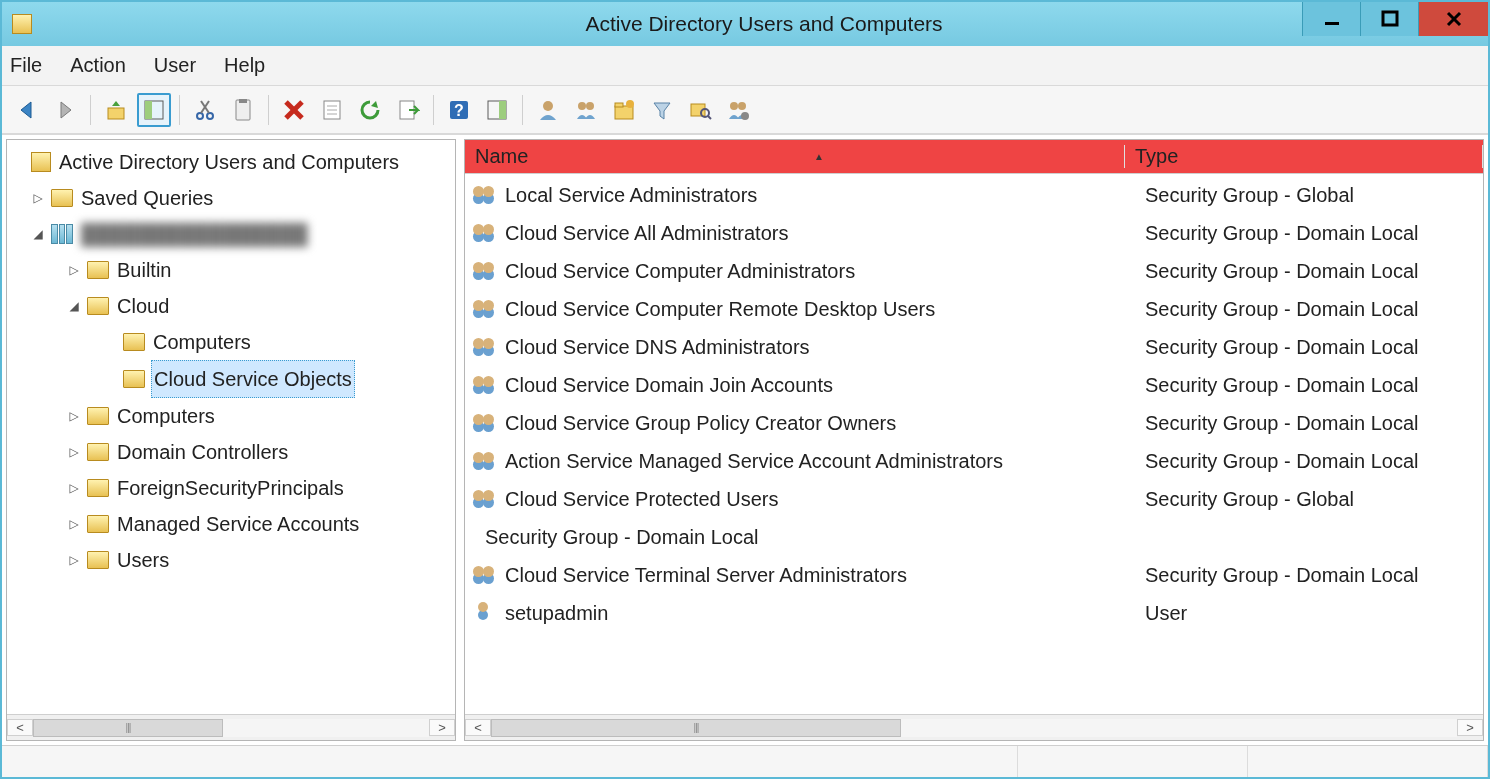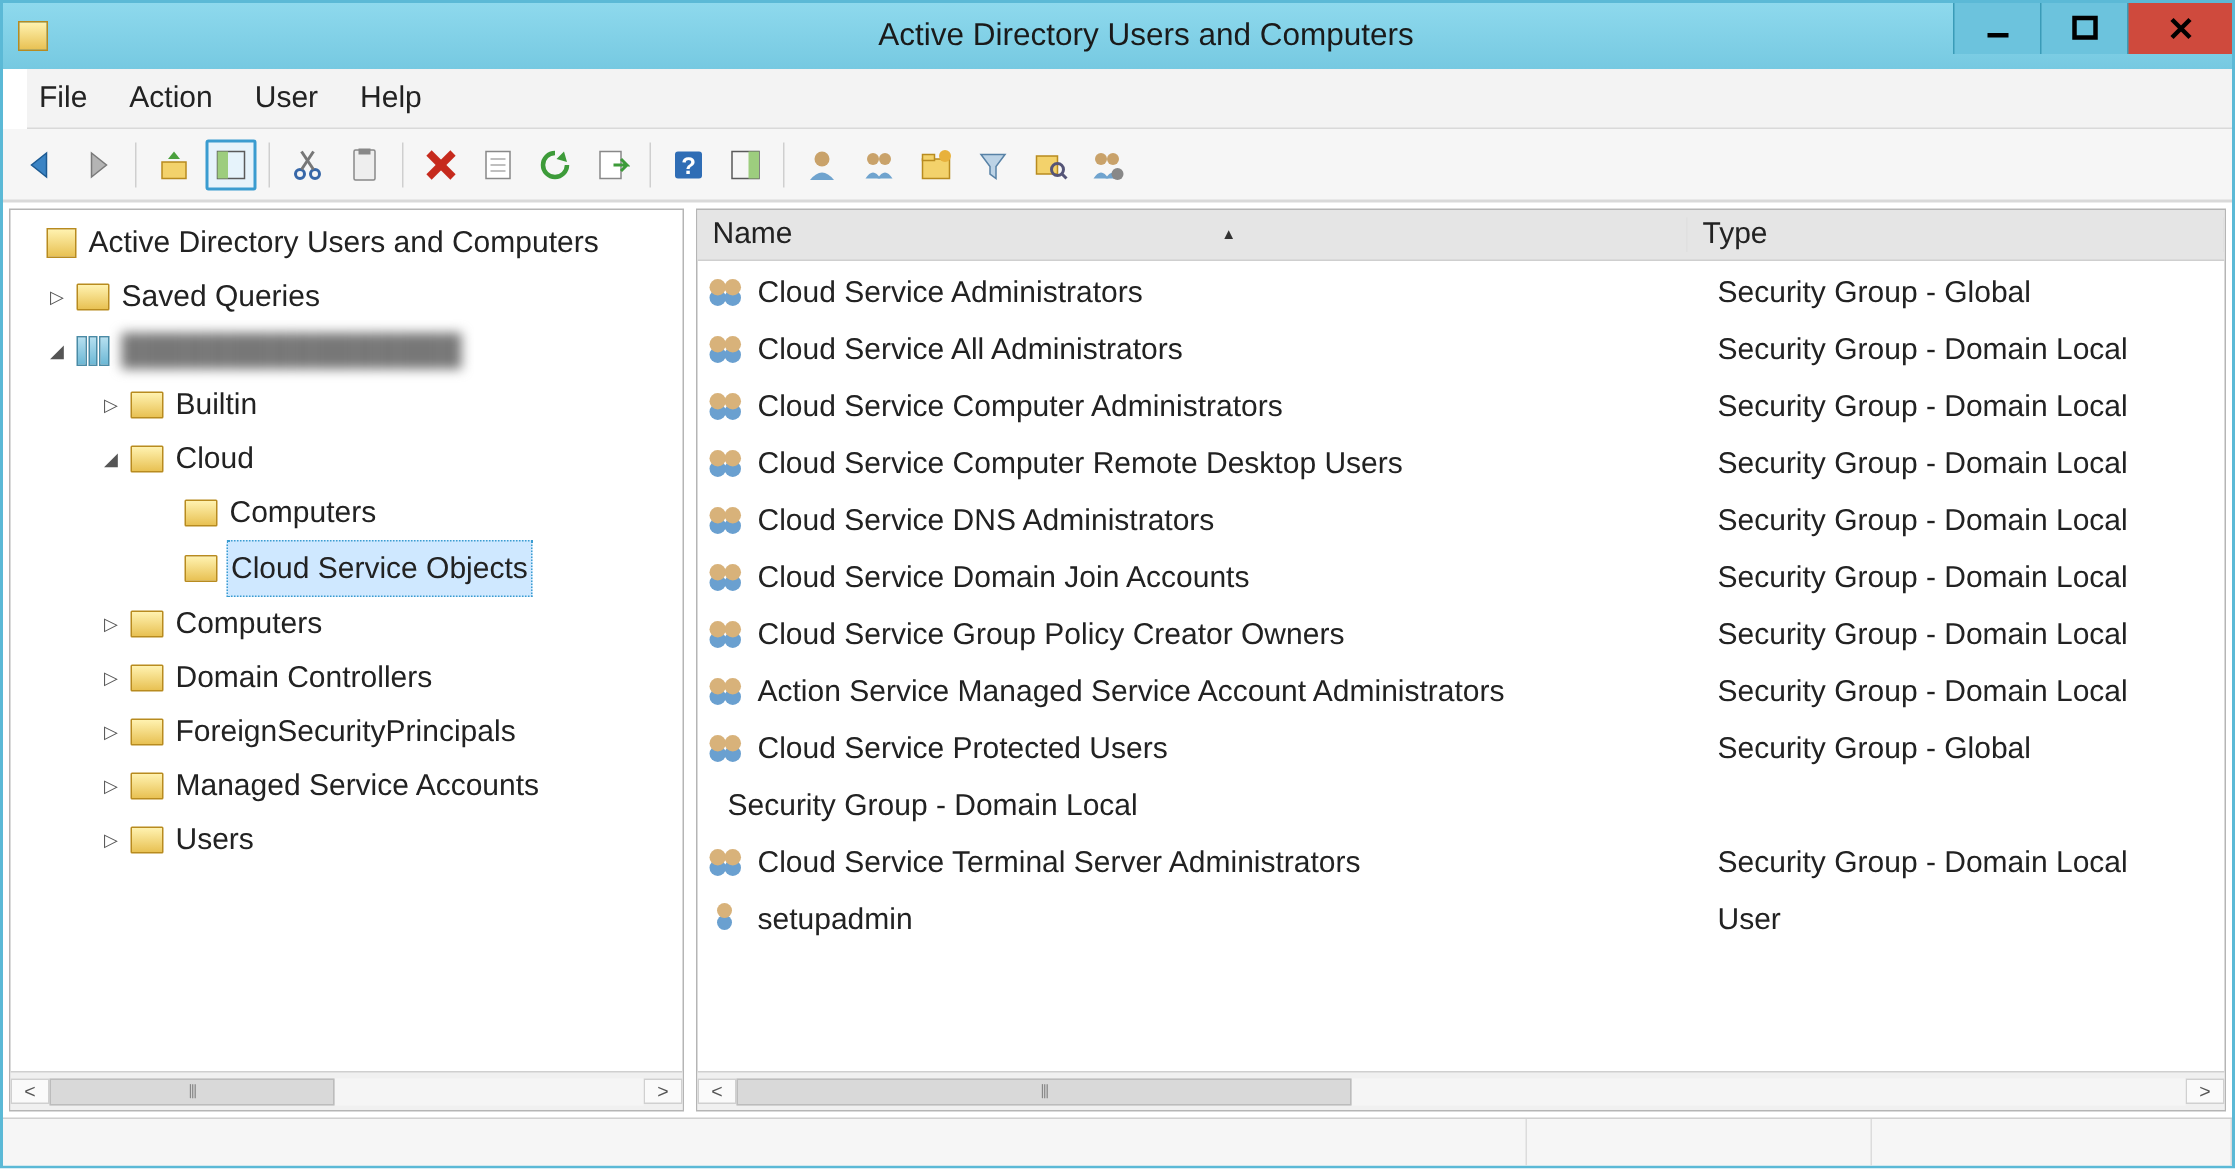--- a/index.html
+++ b/index.html
@@ -6,41 +6,41 @@
   html, body { margin:0; padding:0; font-family: "Segoe UI", Tahoma, sans-serif; font-size:18px; color:#222; }
   body { background:#fff; }
   .window { width:1490px; height:779px; border:2px solid #5bb9d6; background:#fff; display:flex; flex-direction:column; }
   .titlebar { height:44px; background:linear-gradient(#8ed9ed,#76c9e1); display:flex; align-items:center; position:relative; }
   .titlebar .app-icon { width:20px; height:20px; margin:0 8px 0 10px; background:linear-gradient(#fff2b0,#e8c153); border:1px solid #b88b1f; }
   .titlebar .title { flex:1; text-align:center; font-size:21px; color:#1a1a1a; }
   .winbtns { position:absolute; right:0; top:0; display:flex; height:34px; }
   .winbtn { width:58px; display:flex; align-items:center; justify-content:center; border-left:1px solid #3a9cb8; cursor:pointer; font-weight:bold; font-size:18px; }
   .winbtn.min,.winbtn.max { background:#6cc3dd; }
   .winbtn.close { background:#cf4a3d; color:#000; width:70px; }
-  .menubar { height:40px; background:#f3f3f3; border-bottom:1px solid #d9d9d9; display:flex; align-items:center; padding:0 8px; gap:28px; font-size:20px;margin-left:16px; }
+  .menubar { height:40px; background:#f3f3f3; border-bottom:1px solid #d9d9d9; display:flex; align-items:center; padding:0 8px; gap:28px; font-size:20px; }
   .menubar span { cursor:pointer; }
   .toolbar { height:48px; background:#f6f6f6; border-bottom:1px solid #d9d9d9; display:flex; align-items:center; padding:0 8px; gap:4px; }
   .tbtn { width:34px; height:34px; display:flex; align-items:center; justify-content:center; border:1px solid transparent; border-radius:2px; cursor:pointer; }
   .tbtn.sel { border:2px solid #3a9cd0; background:#e6f3fb; }
   .tsep { width:1px; height:30px; background:#cfcfcf; margin:0 4px; }
   .content { flex:1; display:flex; min-height:0; border-top:1px solid #d9d9d9; }
   .pane { border:1px solid #b5b5b5; margin:4px; display:flex; flex-direction:column; min-height:0; }
   .pane.left { width:450px; }
   .pane.right { flex:1; }
   .tree { flex:1; overflow:hidden; padding:4px; font-size:20px; line-height:36px; }
   .tree-row { display:flex; align-items:center; gap:6px; white-space:nowrap; cursor:pointer; }
   .tree-row .tw { width:14px; font-size:12px; color:#555; text-align:center; }
   .tree-row.sel .label { background:#cfe8ff; border:1px dotted #3a9cd0; padding:0 2px; }
   .tree-row .label { padding:0 2px; }
   .folder-icon { width:22px; height:18px; background:linear-gradient(#fff2b0,#e8c153); border:1px solid #b88b1f; border-radius:1px; }
   .domain-icon { width:22px; height:20px; display:flex; gap:1px; }
   .domain-icon div{ flex:1; background:linear-gradient(#b6e0f0,#6cb8d5); border:1px solid #4a8ba6; }
   .root-icon { width:20px; height:20px; background:linear-gradient(#fff2b0,#e8c153); border:1px solid #b88b1f; }
   .blurred { filter:blur(4px); color:#777; }
-  .listhdr { display:flex; background:#e5e5e5; border-bottom:1px solid #cfcfcf; font-size:20px; height:34px; align-items:center; }
+  .listhdr { display:flex; background:#ef4444; border-bottom:1px solid #cfcfcf; font-size:20px; height:34px; align-items:center; }
   .listhdr .col { padding:0 10px; border-right:1px solid #e0e0e0; cursor:pointer; display:flex; align-items:center; gap:6px; }
   .listhdr .col.name { flex:0 0 660px; justify-content:space-between; }
   .listhdr .col.type { flex:1;align-items:center; }
   .sort-arrow { font-size:10px; color:#333; position:relative; left:-290px;}
   .list { flex:1; overflow:hidden; font-size:20px; padding:2px 0; }
   .list-row { display:flex; align-items:center; height:38px; padding-left:8px; cursor:pointer; }
   .list-row .c-name { flex:0 0 660px; display:flex; align-items:center; gap:6px; }
   .list-row .c-type { flex:1;margin-left:12px; }
   .group-icon,.user-icon { width:26px; height:22px; position:relative; }
   .group-icon::before,.group-icon::after,.user-icon::before {
@@ -302,21 +302,21 @@
           <span class="sort-arrow">▲</span>
         </div>
         <div class="col type">
           <span>Type</span>
         </div>
       </div>
       <div class="list" id="list-body">
           <div class="list-row">
             <div class="c-name">
               <span class="group-icon"></span>
-              <span>Cloud Service Administrators</span>
+              <span>Local Service Administrators</span>
             </div>
             <div class="c-type">Security Group - Global</div>
           </div>
           <div class="list-row">
             <div class="c-name">
               <span class="group-icon"></span>
               <span>Cloud Service All Administrators</span>
             </div>
             <div class="c-type">Security Group - Domain Local</div>
           </div>

